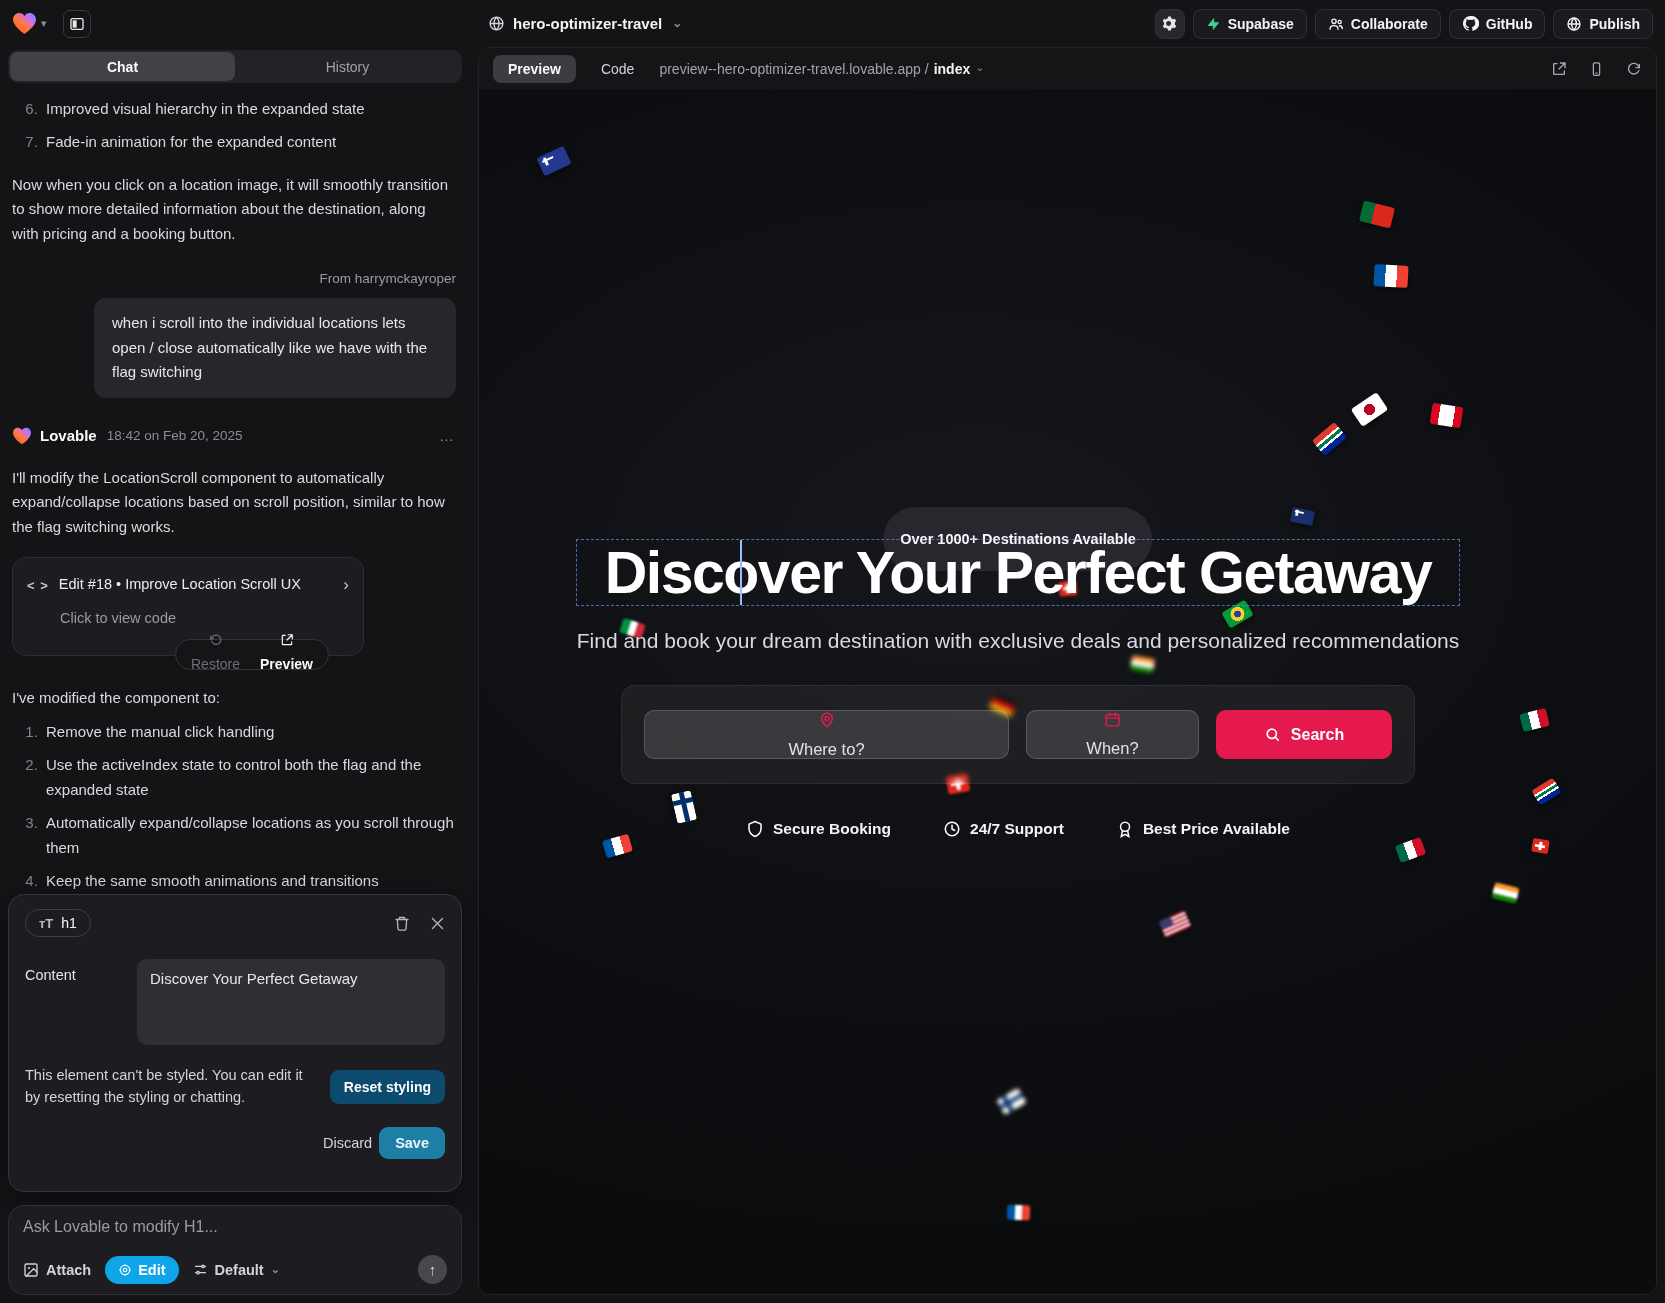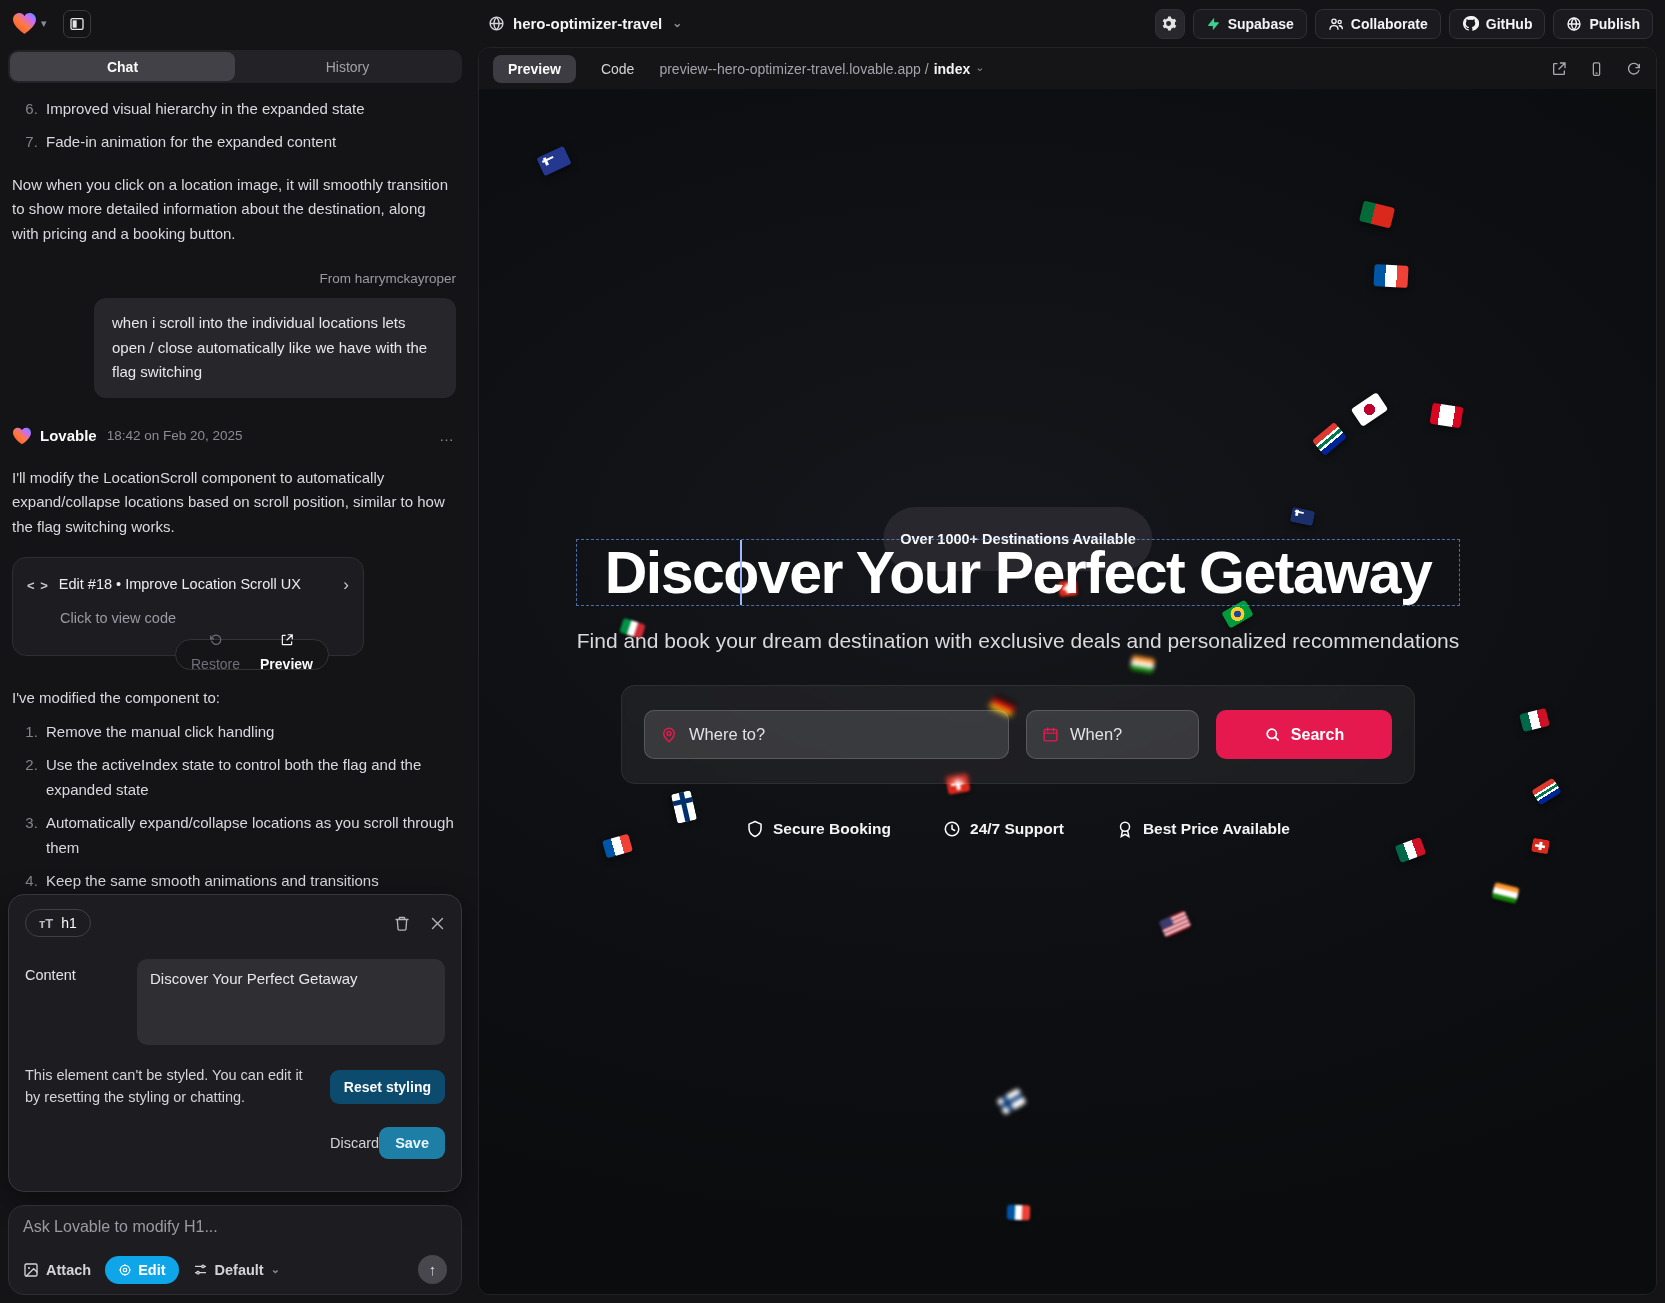--- a/index.html
+++ b/index.html
@@ -50,21 +50,21 @@
   .ep-tag { display:flex; align-items:center; gap:8px; border:1px solid #3f3f45; border-radius:999px; padding:5px 13px; font-size:14px; color:#fafafa; }
   .ep-tticon { color:#b8b8bf; font-size:13px; font-weight:700; }
   .ep-head-icons { margin-left:auto; display:flex; align-items:center; gap:20px; color:#b4b4bb; }
   .ep-head-icons > * { cursor:pointer; }
   .ep-row { display:flex; margin-top:22px; }
   .ep-label { width:112px; padding-top:8px; font-size:14.5px; color:#e4e4e7; }
   .ep-textarea { flex:1; background:#2e2e33; border:none; border-radius:10px; color:#e7e7ea; font-size:15px; font-family:"Liberation Sans",sans-serif; padding:11px 13px; height:86px; resize:none; outline:none; }
   .ep-note-row { display:flex; align-items:center; margin-top:20px; gap:12px; }
   .ep-note { flex:1; font-size:14.5px; color:#d4d4d8; line-height:1.5; }
   .btn-gray { background:#0c4a6e; border:none; color:#fafafa; font-size:14px; font-weight:600; border-radius:9px; padding:9px 14px; cursor:pointer; }
-  .ep-actions { display:flex; justify-content:flex-end; align-items:center; gap:0; margin-top:18px; }
+  .ep-actions { display:flex; justify-content:flex-end; align-items:center; gap:7px; margin-top:18px; }
   .btn-ghost { background:none; border:none; color:#d4d4d8; font-size:14.5px; cursor:pointer; }
   .btn-save { border:none; border-radius:9px; padding:8px 16px; color:#eaf6fb; font-size:14.5px; font-weight:600; cursor:pointer; }
 
   
   .chat-input-card { margin:13px 10px 8px 8px; background:#1d1d21; border:1px solid #2e2e33; border-radius:16px; padding:12px 14px 10px; height:90px; display:flex; flex-direction:column; }
   .ci-textarea { background:transparent; border:none; outline:none; resize:none; color:#e4e4e7; font-size:16px; font-family:"Liberation Sans",sans-serif; flex:1; }
   .ci-textarea::placeholder { color:#9a9aa2; }
   .ci-row { display:flex; align-items:center; gap:14px; }
   .ci-item { display:flex; align-items:center; gap:7px; color:#d4d4d8; font-size:14.5px; font-weight:600; cursor:pointer; }
   .ci-edit { display:flex; align-items:center; gap:6px; border:none; border-radius:999px; padding:6px 13px; color:#fff; font-size:14.5px; font-weight:700; cursor:pointer; }
@@ -83,21 +83,21 @@
 
   .flag { position:absolute; border-radius:3px; box-shadow:0 2px 6px rgba(0,0,0,.5); }
 
   .hero { position:absolute; left:0; top:0; width:1078px; height:100%; }
   .badge { position:absolute; left:50%; transform:translateX(-50%); top:418px; background:#27272d; border-radius:999px; padding:24px 17px; font-size:14.5px; font-weight:700; color:#fafafa; white-space:nowrap; }
   .h1-box { position:absolute; left:50%; transform:translateX(-50%); top:450px; width:884px; height:67px; border:1px dashed rgba(105,160,255,.65); display:flex; align-items:center; justify-content:center; }
   .h1-box h1 { font-size:59px; font-weight:700; color:#ffffff; letter-spacing:-1.5px; white-space:nowrap; }
   .caret { position:absolute; left:163px; top:0; width:2px; height:100%; background:#9db9ff; }
   .subtitle { position:absolute; left:50%; transform:translateX(-50%); top:540px; width:900px; text-align:center; font-size:21px; color:#d9d9de; white-space:nowrap; }
   .search-card { position:absolute; left:50%; transform:translateX(-50%); top:596px; width:794px; height:99px; background:rgba(255,255,255,.055); border:1px solid rgba(255,255,255,.07); border-radius:14px; display:flex; align-items:center; padding:0 22px; gap:17px; backdrop-filter:blur(2px); }
-  .fake-input { height:49px; background:rgba(255,255,255,.12); border:1px solid rgba(255,255,255,.16); border-radius:10px; display:flex; align-items:center; gap:11px; padding:0 15px; color:#e2e2e6; font-size:16.5px; cursor:text; }
+  .fake-input { height:49px; background:rgba(255,255,255,.12); border:1px solid rgba(255,255,255,.16); border-radius:10px; display:flex; align-items:center; gap:11px; padding:0 15px; color:#e2e2e6; font-size:16.5px; cursor:text;flex-direction:column; }
   .fi-where { flex:1; }
   .fi-when { width:173px; }
   .btn-search { width:176px; height:49px; border:none; border-radius:10px; color:#fff; font-size:16px; font-weight:700; display:flex; align-items:center; justify-content:center; gap:10px; cursor:pointer; }
   .trust-row { position:absolute; left:50%; transform:translateX(-50%); top:731px; display:flex; align-items:center; gap:52px; }
   .trust-item { display:flex; align-items:center; gap:9px; color:#f4f4f5; font-size:15.5px; font-weight:600; white-space:nowrap; }
 </style>
 </head>
 <body>
 
 <div class="topbar">

